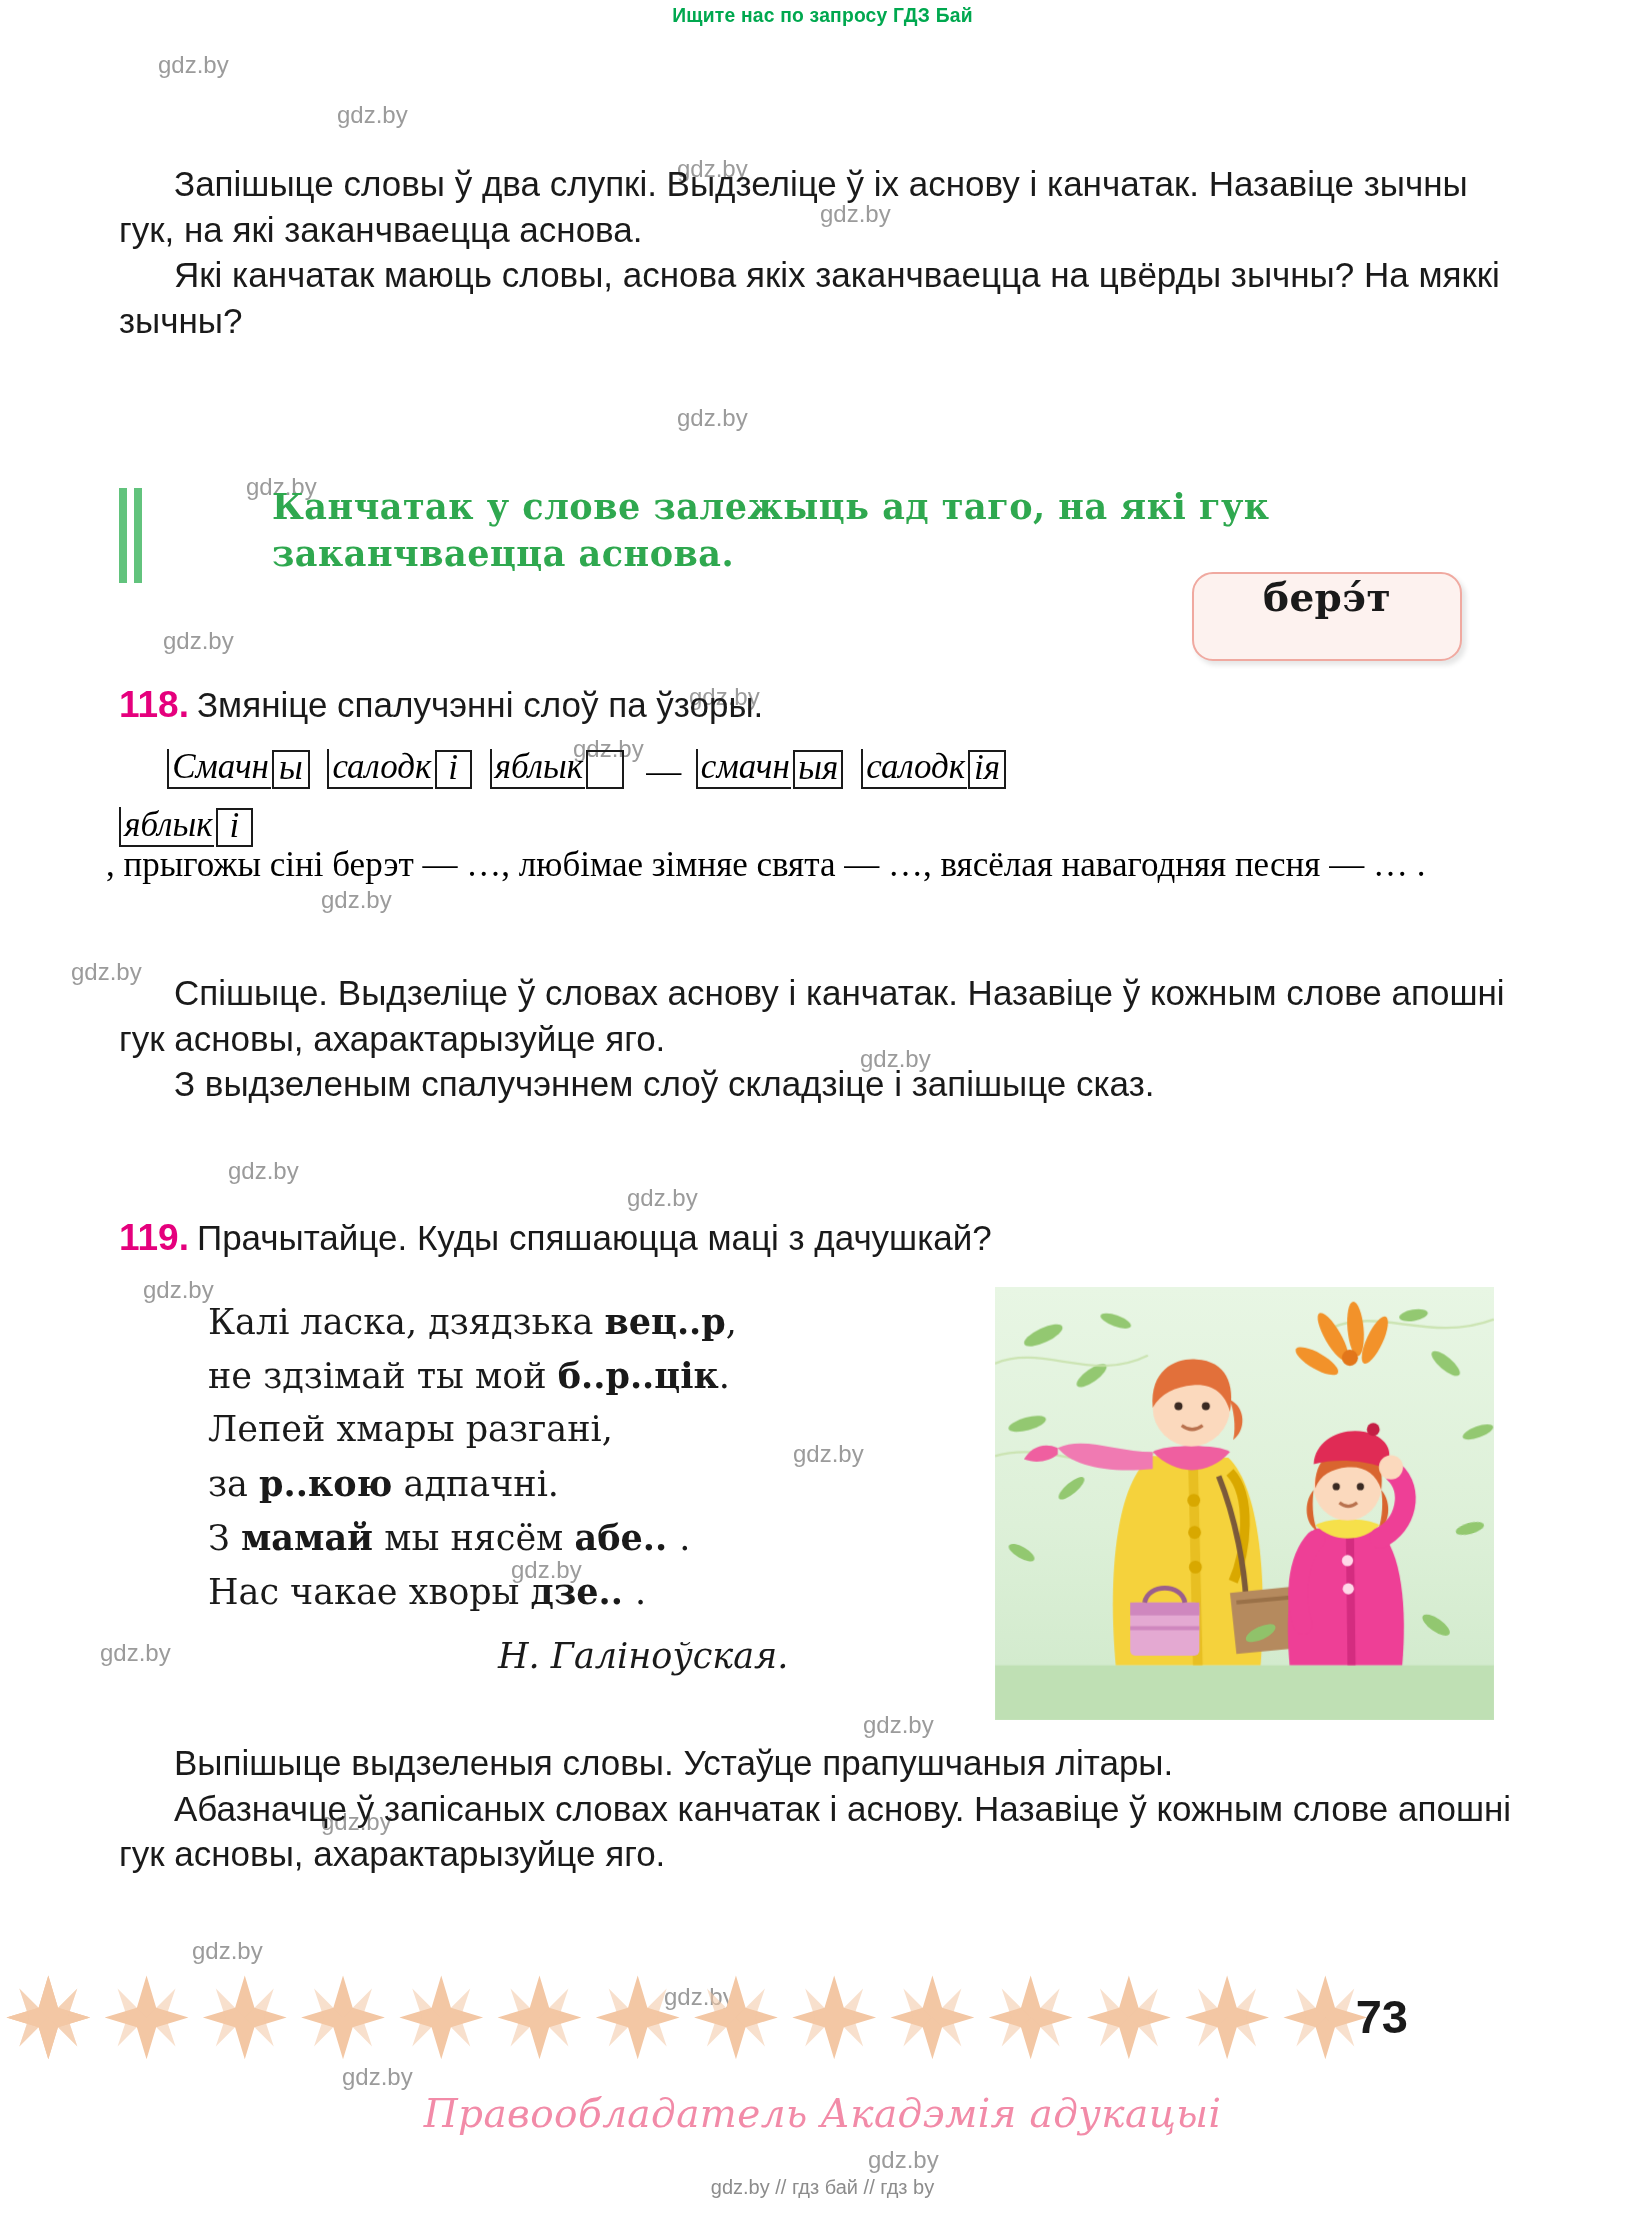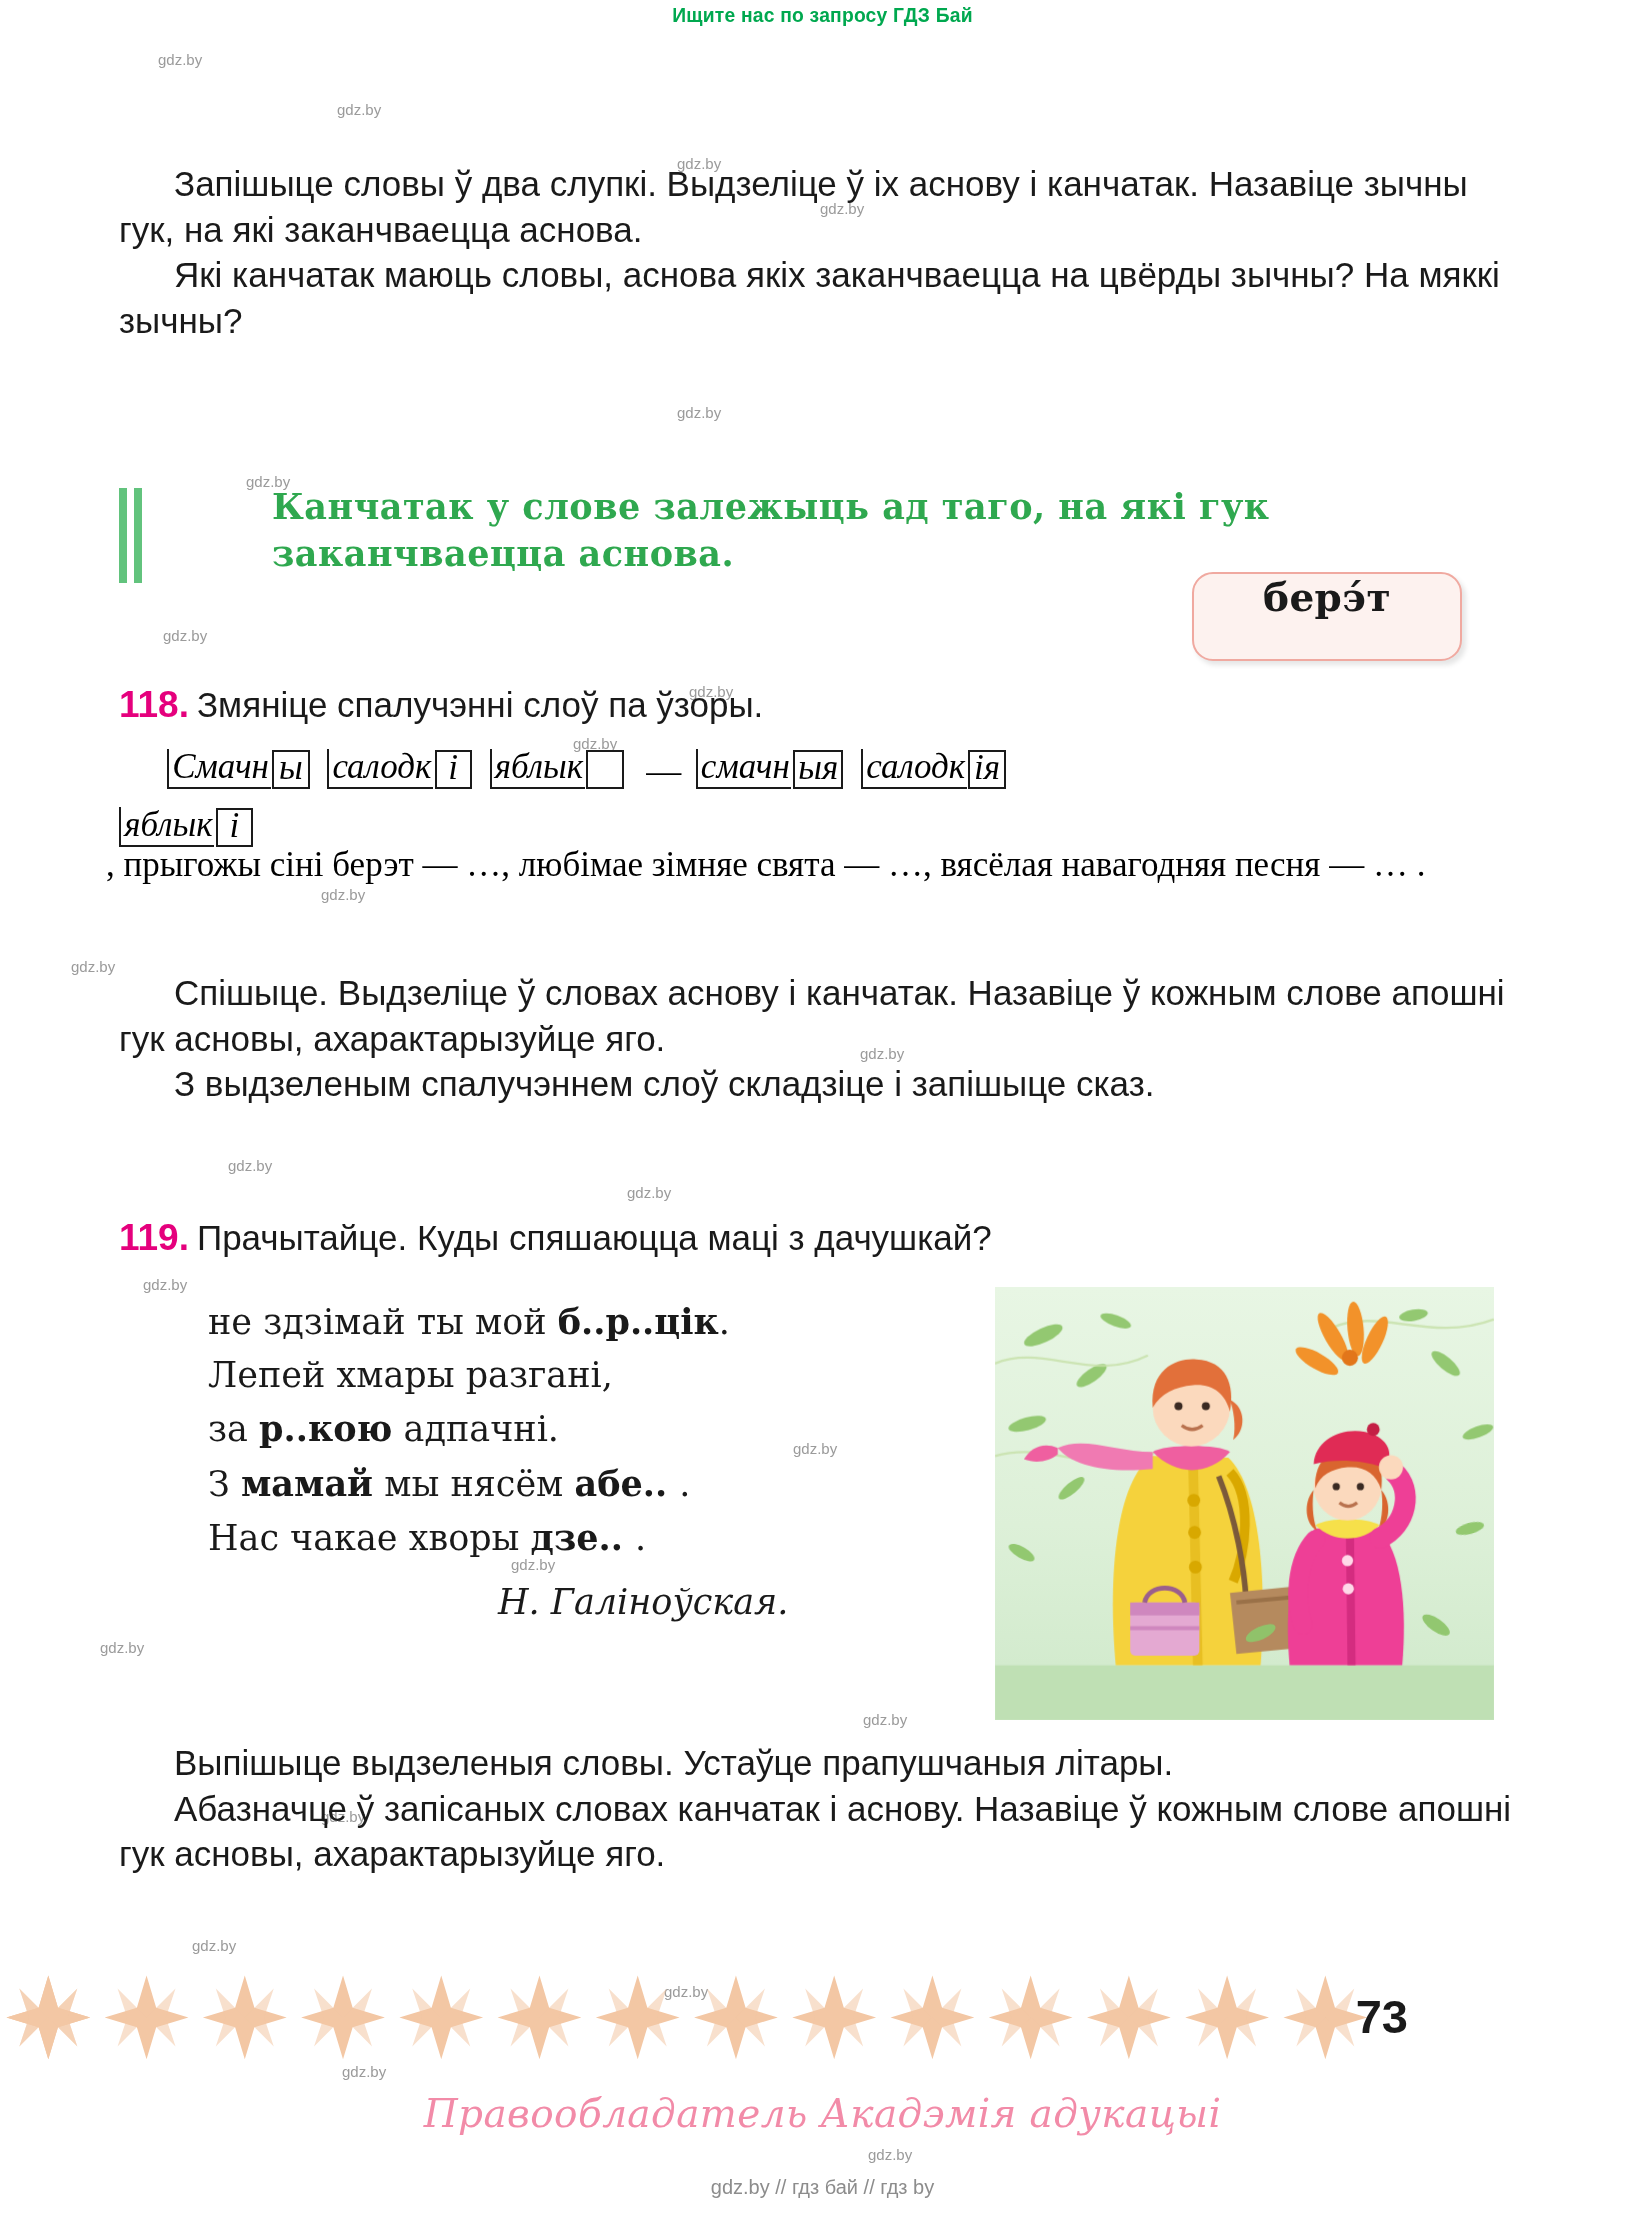--- a/index.html
+++ b/index.html
@@ -32,21 +32,21 @@
     font-weight: bold;
     color: #00a84f;
     letter-spacing: 0.2px;
   }
 
   
   .wm {
     position: absolute;
     font-family: "Liberation Sans", sans-serif;
     color: #9b9b9b;
-    font-size: 15px;
+    font-size: 24px;
     white-space: nowrap;
     pointer-events: none;
   }
 
   
   .content {
     position: absolute;
     left: 119px;
     top: 0;
     width: 1401px;
@@ -343,20 +343,21 @@
     <p class="body-text">З выдзеленым спалучэннем слоў складзіце і запішыце сказ.</p>
   </div>
 
   <div style="position:absolute; left:119px; top:1214px; width:1369px;">
     <p class="ex-line">
       <span class="exnum">119.</span><span>Прачытайце. Куды спяшаюцца маці з дачушкай?</span>
     </p>
   </div>
 
   <div class="poem">
+    <div><span>Калі ласка, дзядзька </span><b>вец..р</b><span>,</span></div>
     <div><span>не здзімай ты мой </span><b>б..р..цік</b><span>.</span></div>
     <div><span>Лепей хмары разгані,</span></div>
     <div><span>за </span><b>р..кою</b><span> адпачні.</span></div>
     <div><span>З </span><b>мамай</b><span> мы нясём </span><b>абе.. </b><span>.</span></div>
     <div><span>Нас чакае хворы </span><b>дзе.. </b><span>.</span></div>
     <span class="author">Н. Галіноўская.</span>
   </div>
 
   <div class="illus">
     <svg width="499" height="433" viewBox="0 0 620 538" xmlns="http://www.w3.org/2000/svg">

